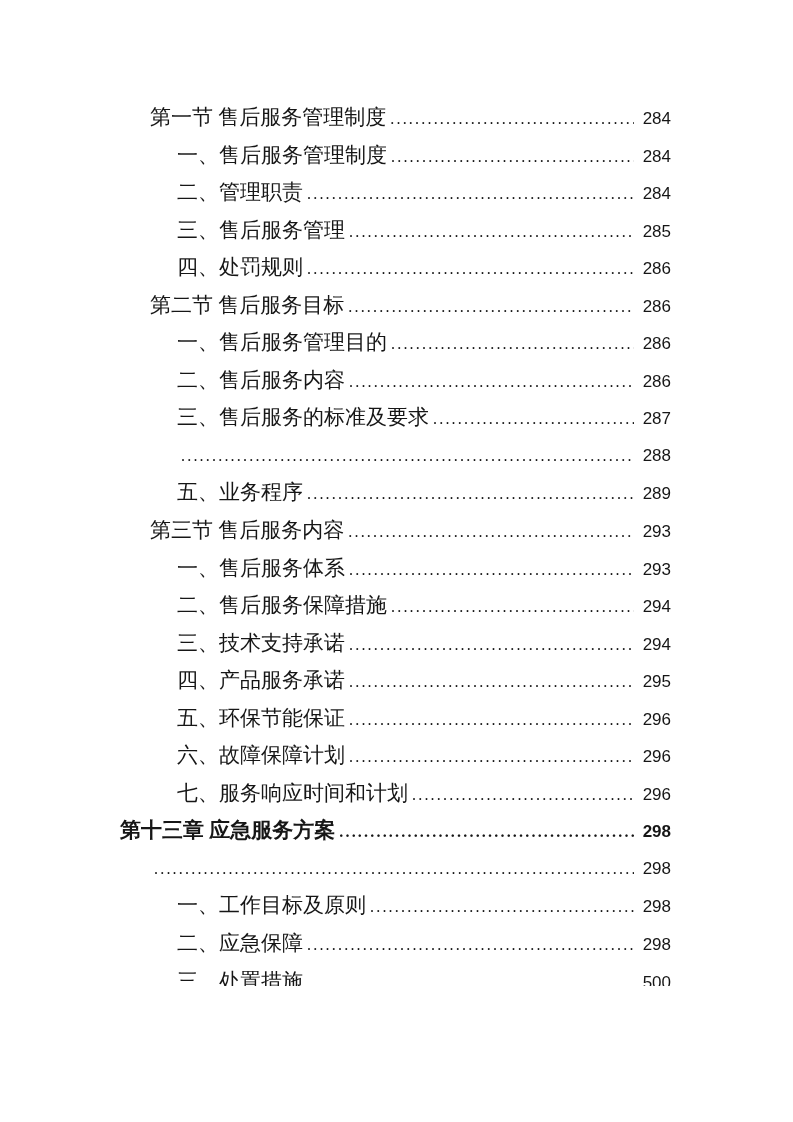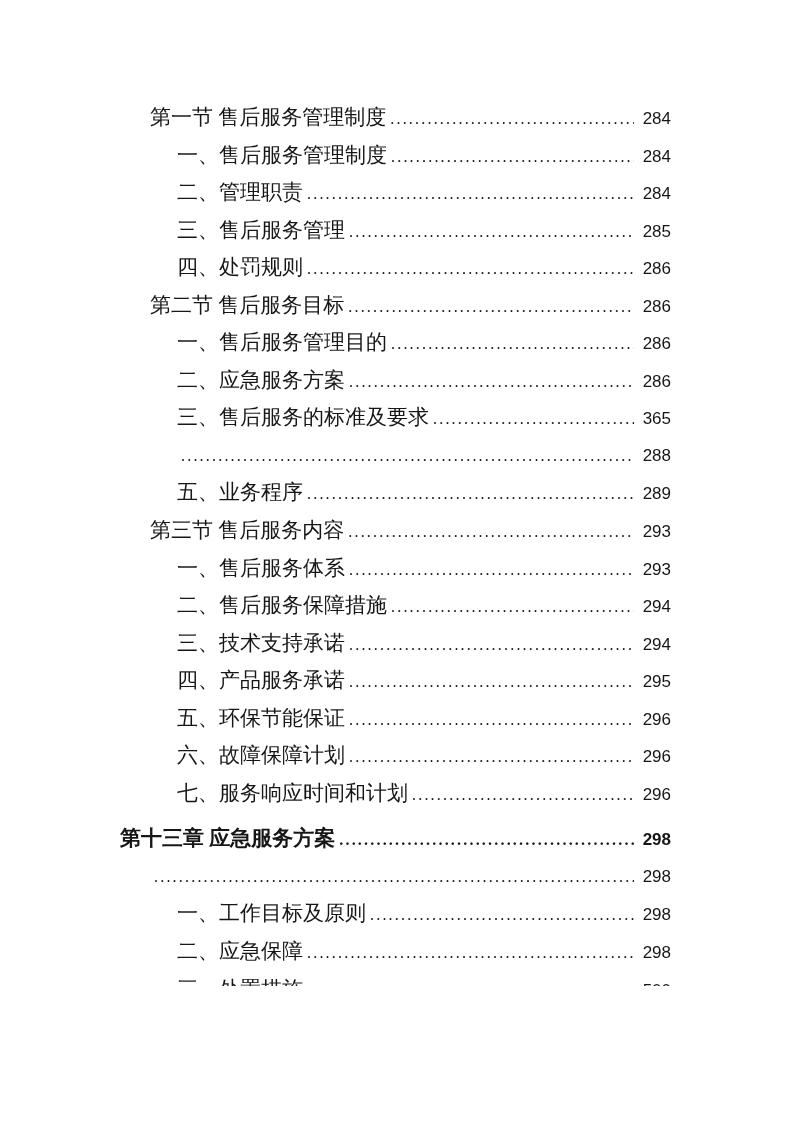--- a/index.html
+++ b/index.html
@@ -27,21 +27,20 @@
     height: 37.55px;
     line-height: 37.55px;
     font-family: "Liberation Serif", "DejaVu Serif", serif;
     font-size: 21px;
     color: #161616;
     cursor: default;
   }
   .toc-row.level-chapter {
     font-weight: bold;
     padding-left: 0;
-    margin-top: 8px;
   }
   .toc-row.level-section {
     padding-left: 30px;
   }
   .toc-row.level-item {
     padding-left: 57px;
   }
   .toc-label {
     white-space: nowrap;
     flex: 0 0 auto;
@@ -124,29 +123,29 @@
     <span class="toc-page">286</span>
   </div>
 
   <div class="toc-row level-item">
     <span class="toc-label">一、售后服务管理目的</span>
     <span class="toc-leader"></span>
     <span class="toc-page">286</span>
   </div>
 
   <div class="toc-row level-item">
-    <span class="toc-label">二、应急服务方案</span>
+    <span class="toc-label">二、售后服务内容</span>
     <span class="toc-leader"></span>
     <span class="toc-page">286</span>
   </div>
 
   <div class="toc-row level-item">
     <span class="toc-label">三、售后服务的标准及要求</span>
     <span class="toc-leader"></span>
-    <span class="toc-page">365</span>
+    <span class="toc-page">287</span>
   </div>
 
   <div class="toc-row level-item">
     <span class="toc-leader"></span>
     <span class="toc-page">288</span>
   </div>
 
   <div class="toc-row level-item">
     <span class="toc-label">五、业务程序</span>
     <span class="toc-leader"></span>

